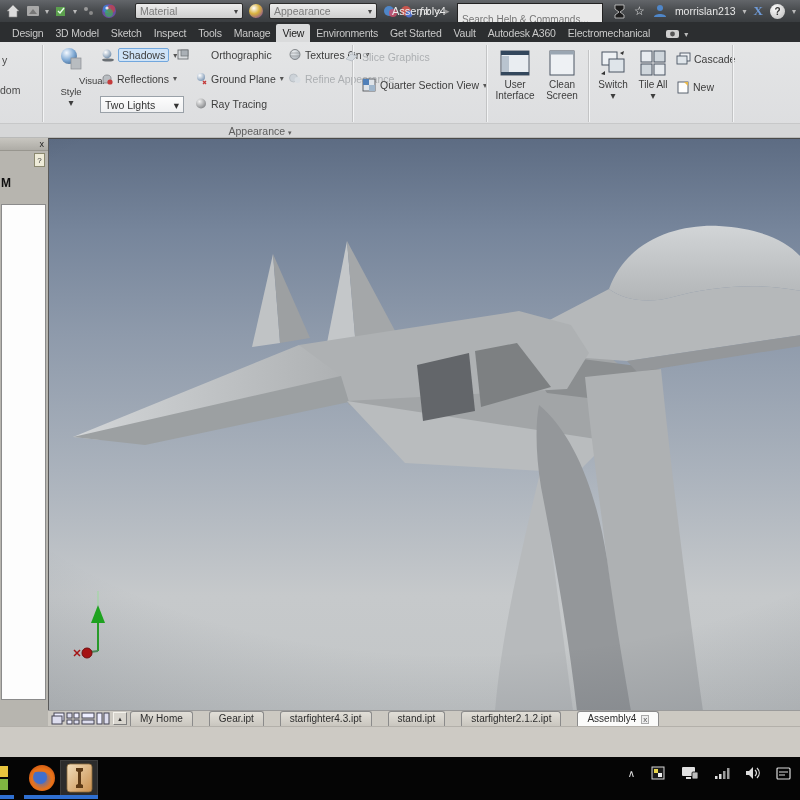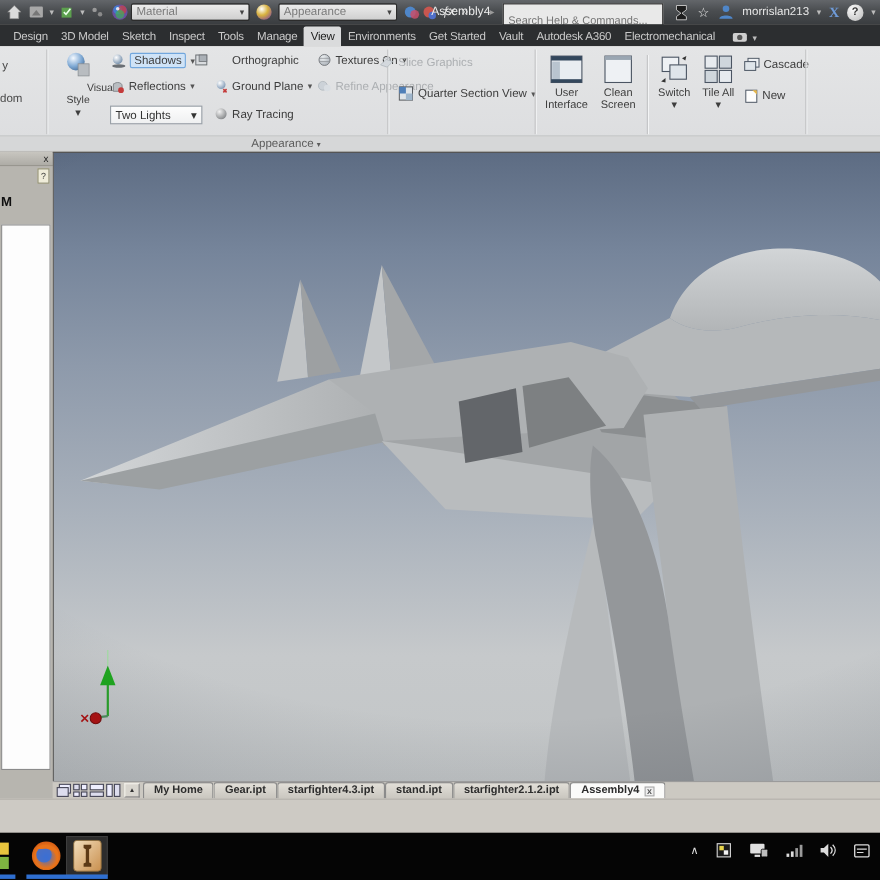--- a/index.html
+++ b/index.html
@@ -74,21 +74,21 @@
   .viewport svg { position:absolute; inset:0; }
 
   
   .doctabs { position:absolute; top:710px; left:48px; width:752px; height:16px;
     background:#ccc9c2; border-top:1px solid #9b9b9b; display:flex; align-items:flex-end; }
   .dt-icons { display:flex; align-items:center; gap:1px; padding:0 3px 1px 3px; }
   .dt-upbtn { width:14px; height:13px; background:#d8d5ce; border:1px solid; border-color:#f4f2ec #7e7e7e #7e7e7e #f4f2ec;
     font-size:6px; color:#333; text-align:center; line-height:12px; margin-left:2px; }
   .dtab { height:15px; font-size:10px; color:#2c2c2c; background:linear-gradient(180deg,#e2dfd8,#c9c6bf);
     border:1px solid #8b8b8b; border-bottom:none; border-radius:3px 3px 0 0; padding:0 9px; line-height:14px;
-    margin-right:0; white-space:nowrap;font-weight:bold; }
+    margin-right:16px; white-space:nowrap; }
   .dtab.active { background:#fbfbfa; display:flex; align-items:center; gap:5px; }
   .dtab-x { font-size:8px; color:#555; border:1px solid #aaa; line-height:7px; padding:0 1px; background:#eee; }
 
   
   .statusstrip { position:absolute; top:726px; left:0; width:800px; height:31px;
     background:#cdcac4; border-top:1px solid #b3b0aa; }
 
   
   .taskbar { position:absolute; top:757px; left:0; width:800px; height:43px; background:#050505; }
   .tb-app { position:absolute; top:3px; height:36px; display:flex; align-items:center; justify-content:center; }
@@ -132,21 +132,21 @@
       <span class="qicon">
         <svg width="16" height="16" viewBox="0 0 16 16">
           <circle cx="8" cy="8" r="7" fill="#6a4ea0"></circle>
           <circle cx="6" cy="6" r="4" fill="#3f7fd0" opacity="0.9"></circle>
           <circle cx="10" cy="6" r="4" fill="#d04040" opacity="0.7"></circle>
           <circle cx="8" cy="10" r="4" fill="#3fae5a" opacity="0.7"></circle>
           <circle cx="6" cy="5" r="1.6" fill="#ffffff" opacity="0.8"></circle>
         </svg>
       </span>
     </div>
-    <div class="tb-combo" style="margin-left:2px;">
+    <div class="tb-combo" style="margin-left:18px;">
       <span>Material</span>
       <span class="cbcaret">▾</span>
     </div>
     <span class="qicon" style="margin-left:5px;">
       <svg width="16" height="16" viewBox="0 0 16 16">
         <circle cx="8" cy="8" r="7" fill="url(#gballA)"></circle>
         <defs>
             <radialGradient id="gballA" cx="0.35" cy="0.3" r="0.9">
           <stop offset="0" stop-color="#fff"></stop>
               <stop offset="0.45" stop-color="#d8b23f"></stop>

